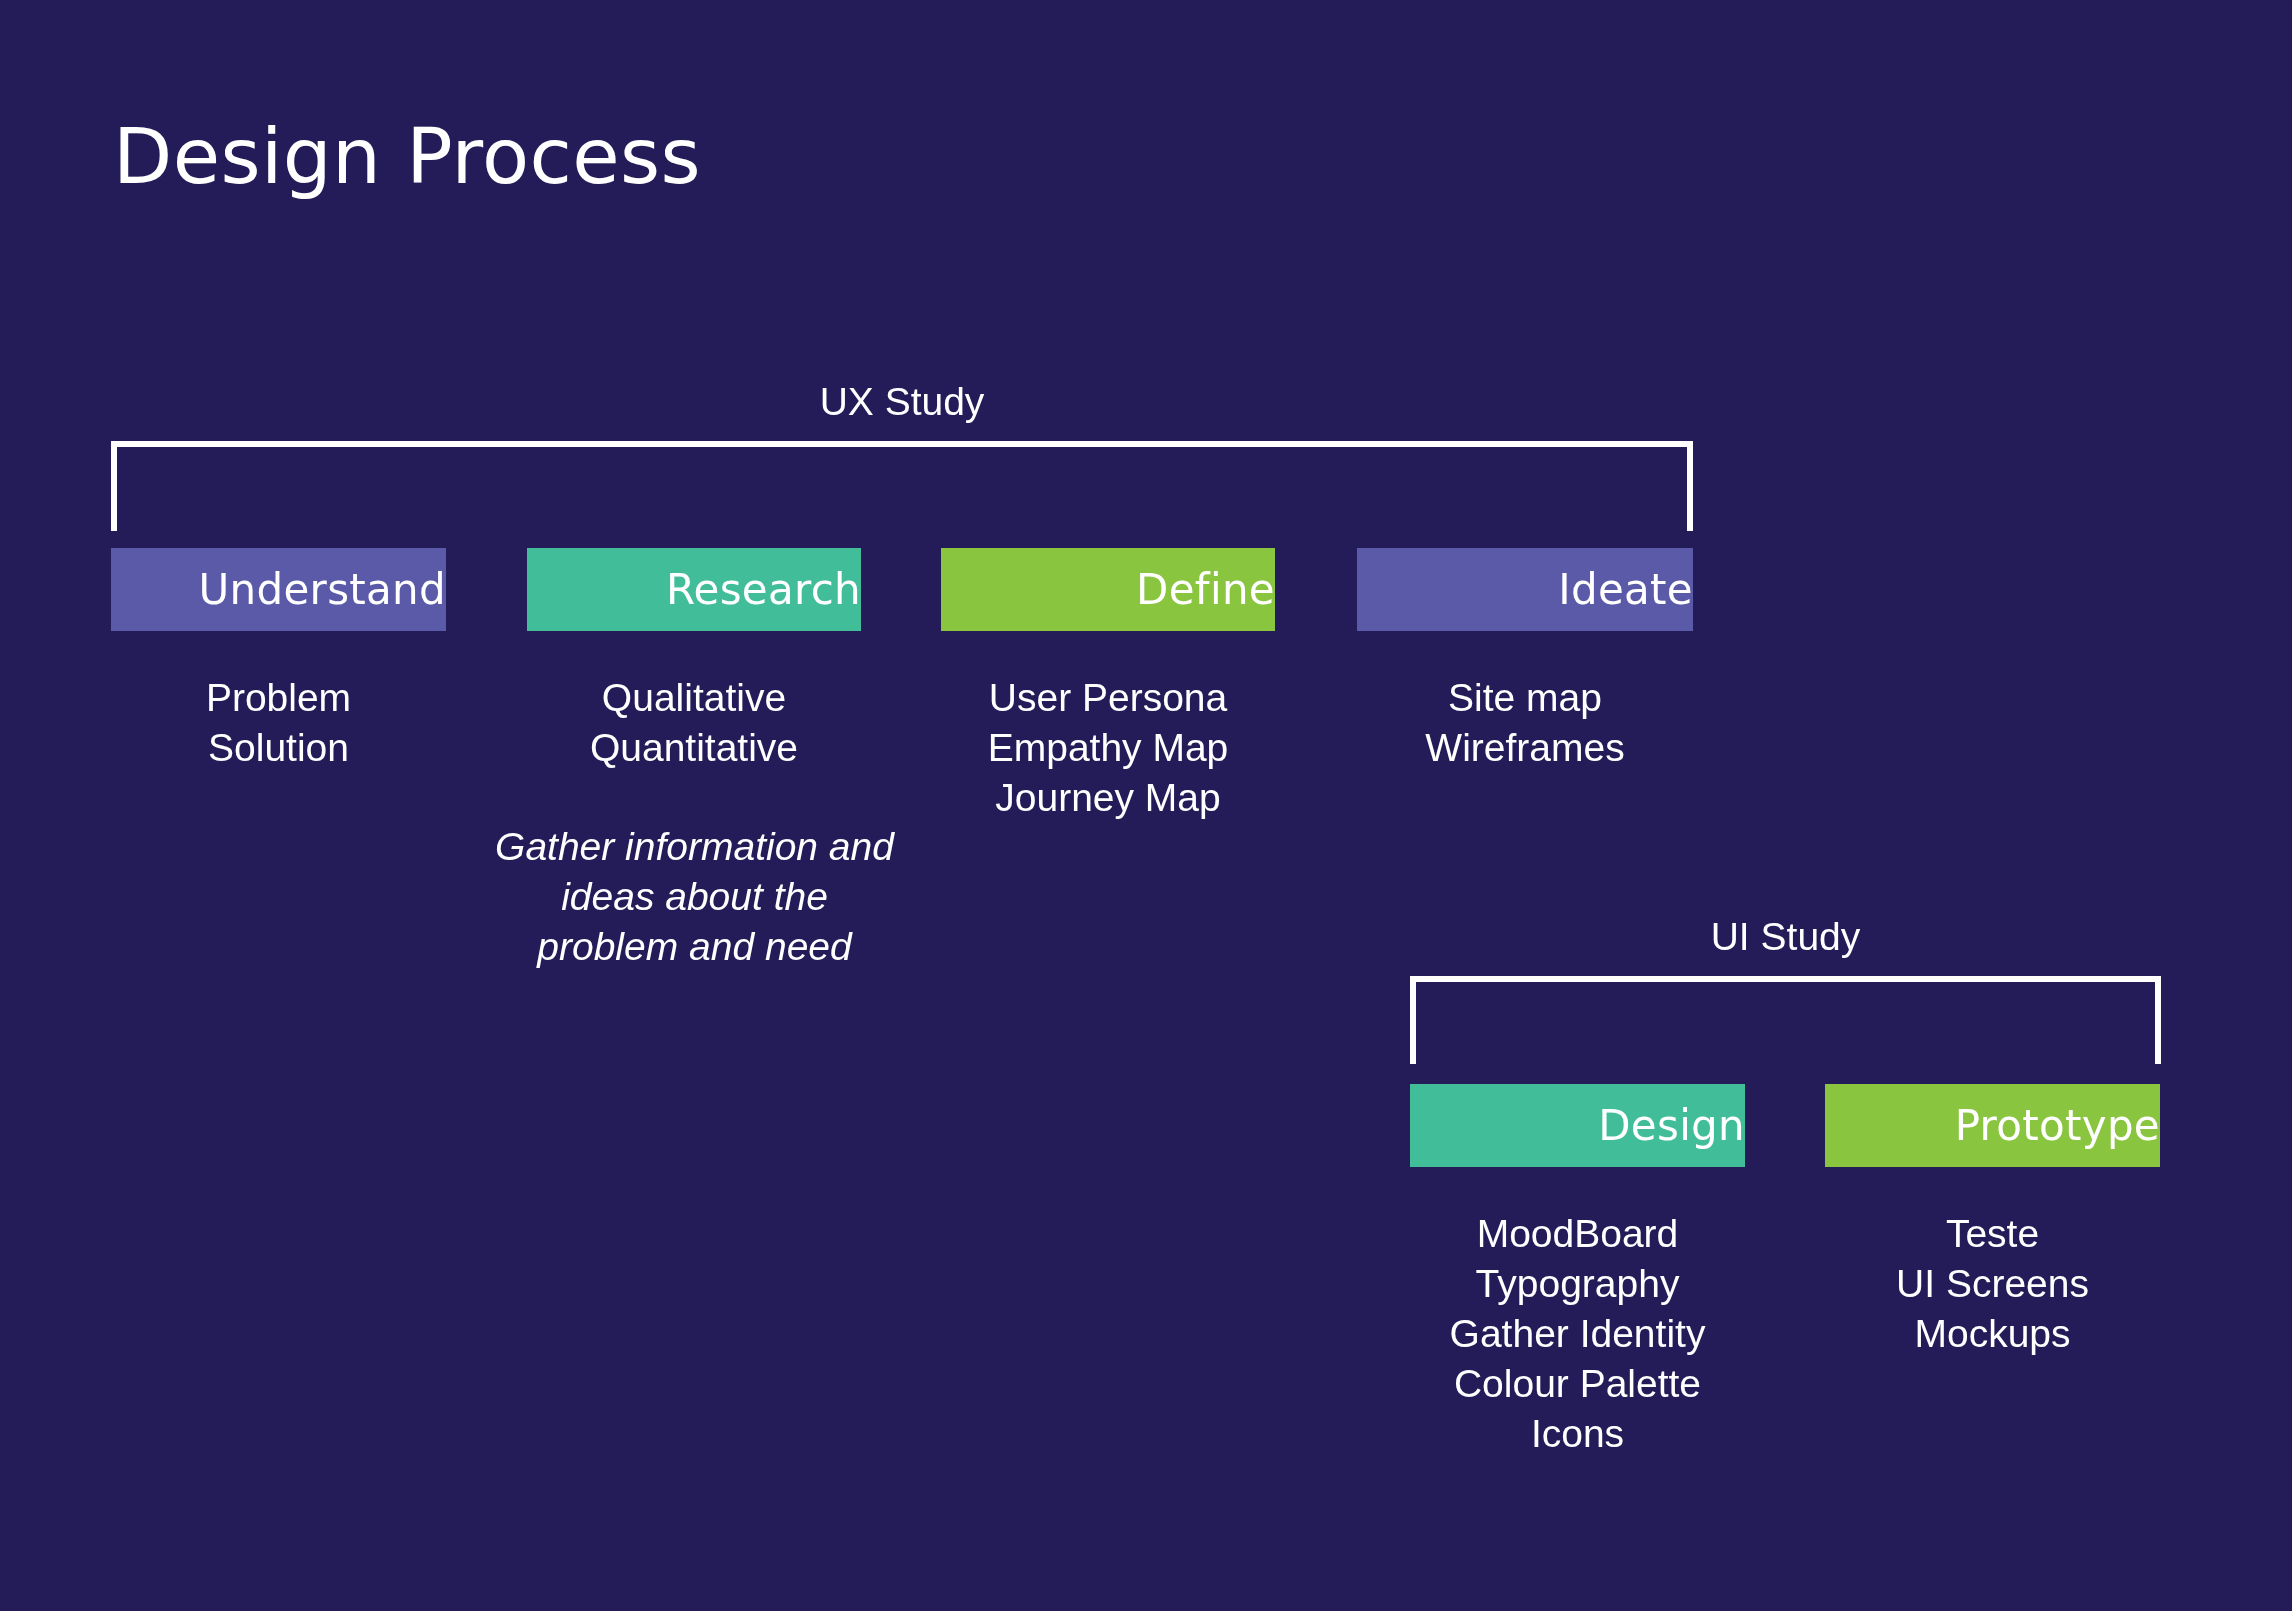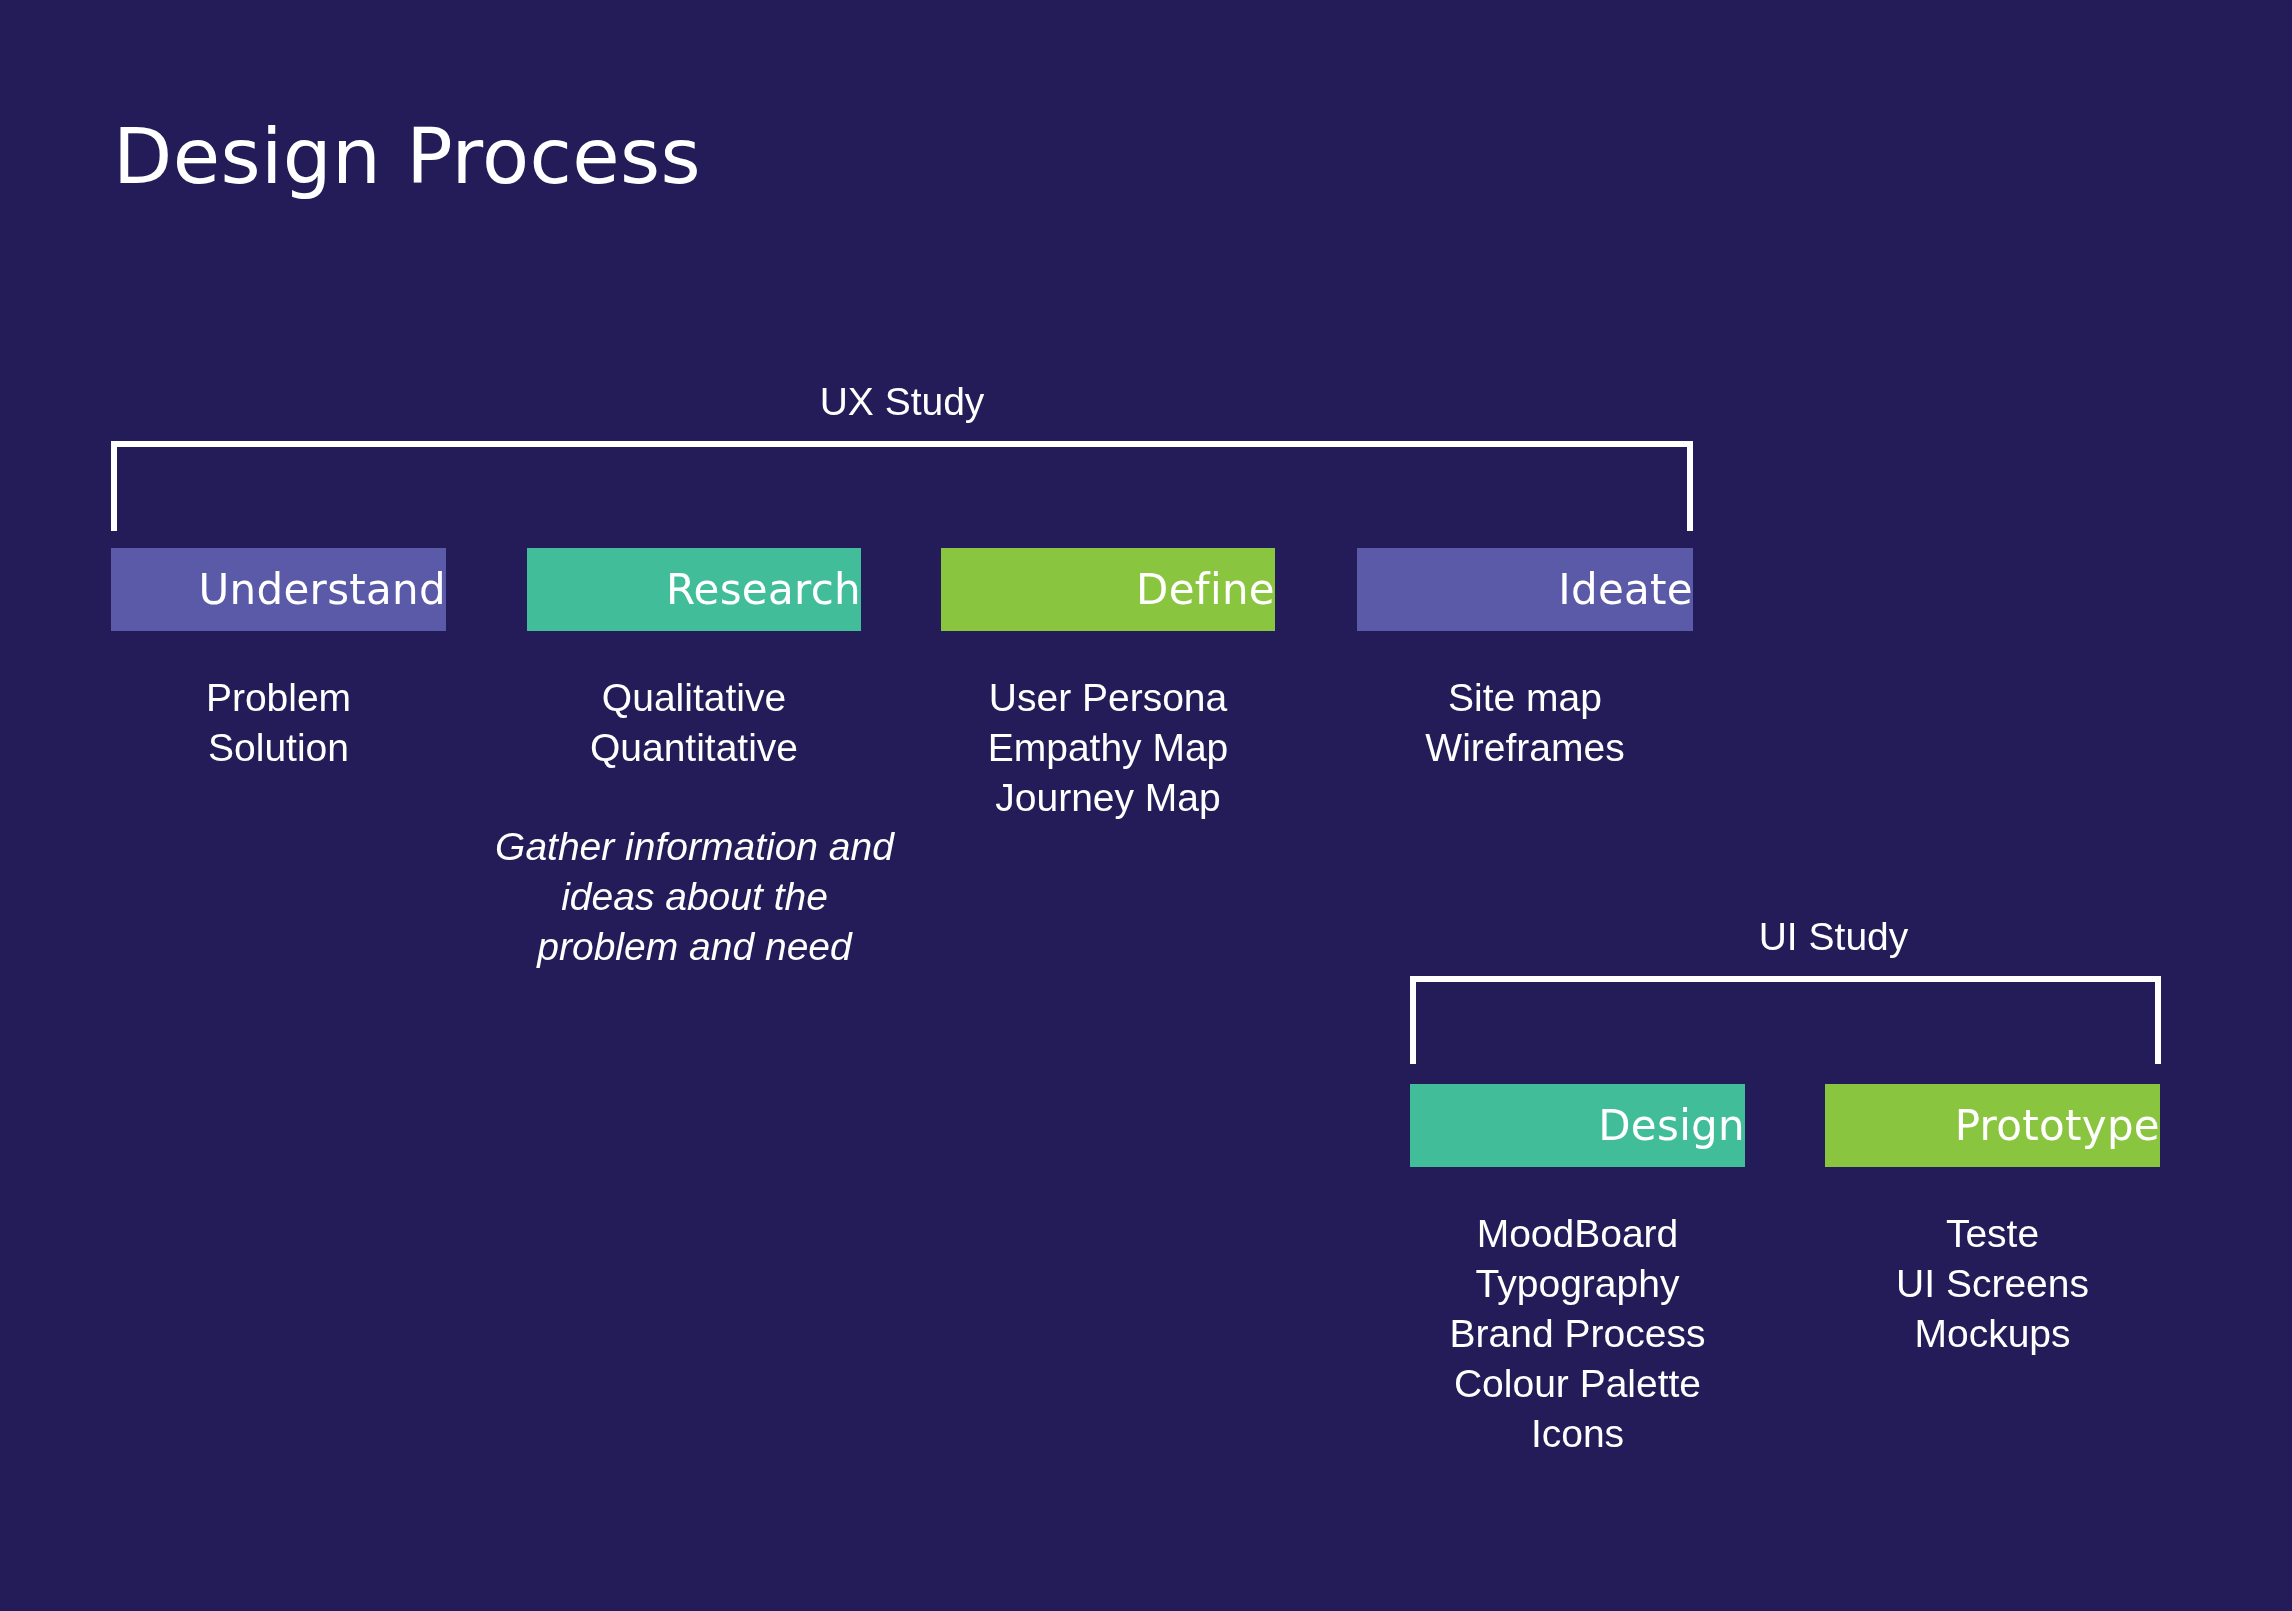--- a/index.html
+++ b/index.html
@@ -70,21 +70,21 @@
     width: 1582px;
   }
 
   #ui-bracket {
     left: 1410px;
     top: 976px;
     width: 751px;
     height: 88px;
   }
   #ui-label {
-    left: 1458px;
+    left: 1410px;
     top: 917px;
     width: 751px;
   }
 
   
   .stage-box {
     position: absolute;
     height: 83px;
     display: flex;
     align-items: center;
@@ -200,21 +200,21 @@
     <span class="stage-box-label">Design</span>
   </div>
 
   <div class="stage-box box-prototype">
     <span class="stage-box-label">Prototype</span>
   </div>
 
   <div class="detail-list" id="details-design">
     <div>MoodBoard</div>
     <div>Typography</div>
-    <div>Brand Process</div>
+    <div>Gather Identity</div>
     <div>Colour Palette</div>
     <div>Icons</div>
   </div>
 
   <div class="detail-list" id="details-prototype">
     <div>Teste</div>
     <div>UI Screens</div>
     <div>Mockups</div>
   </div>
 

